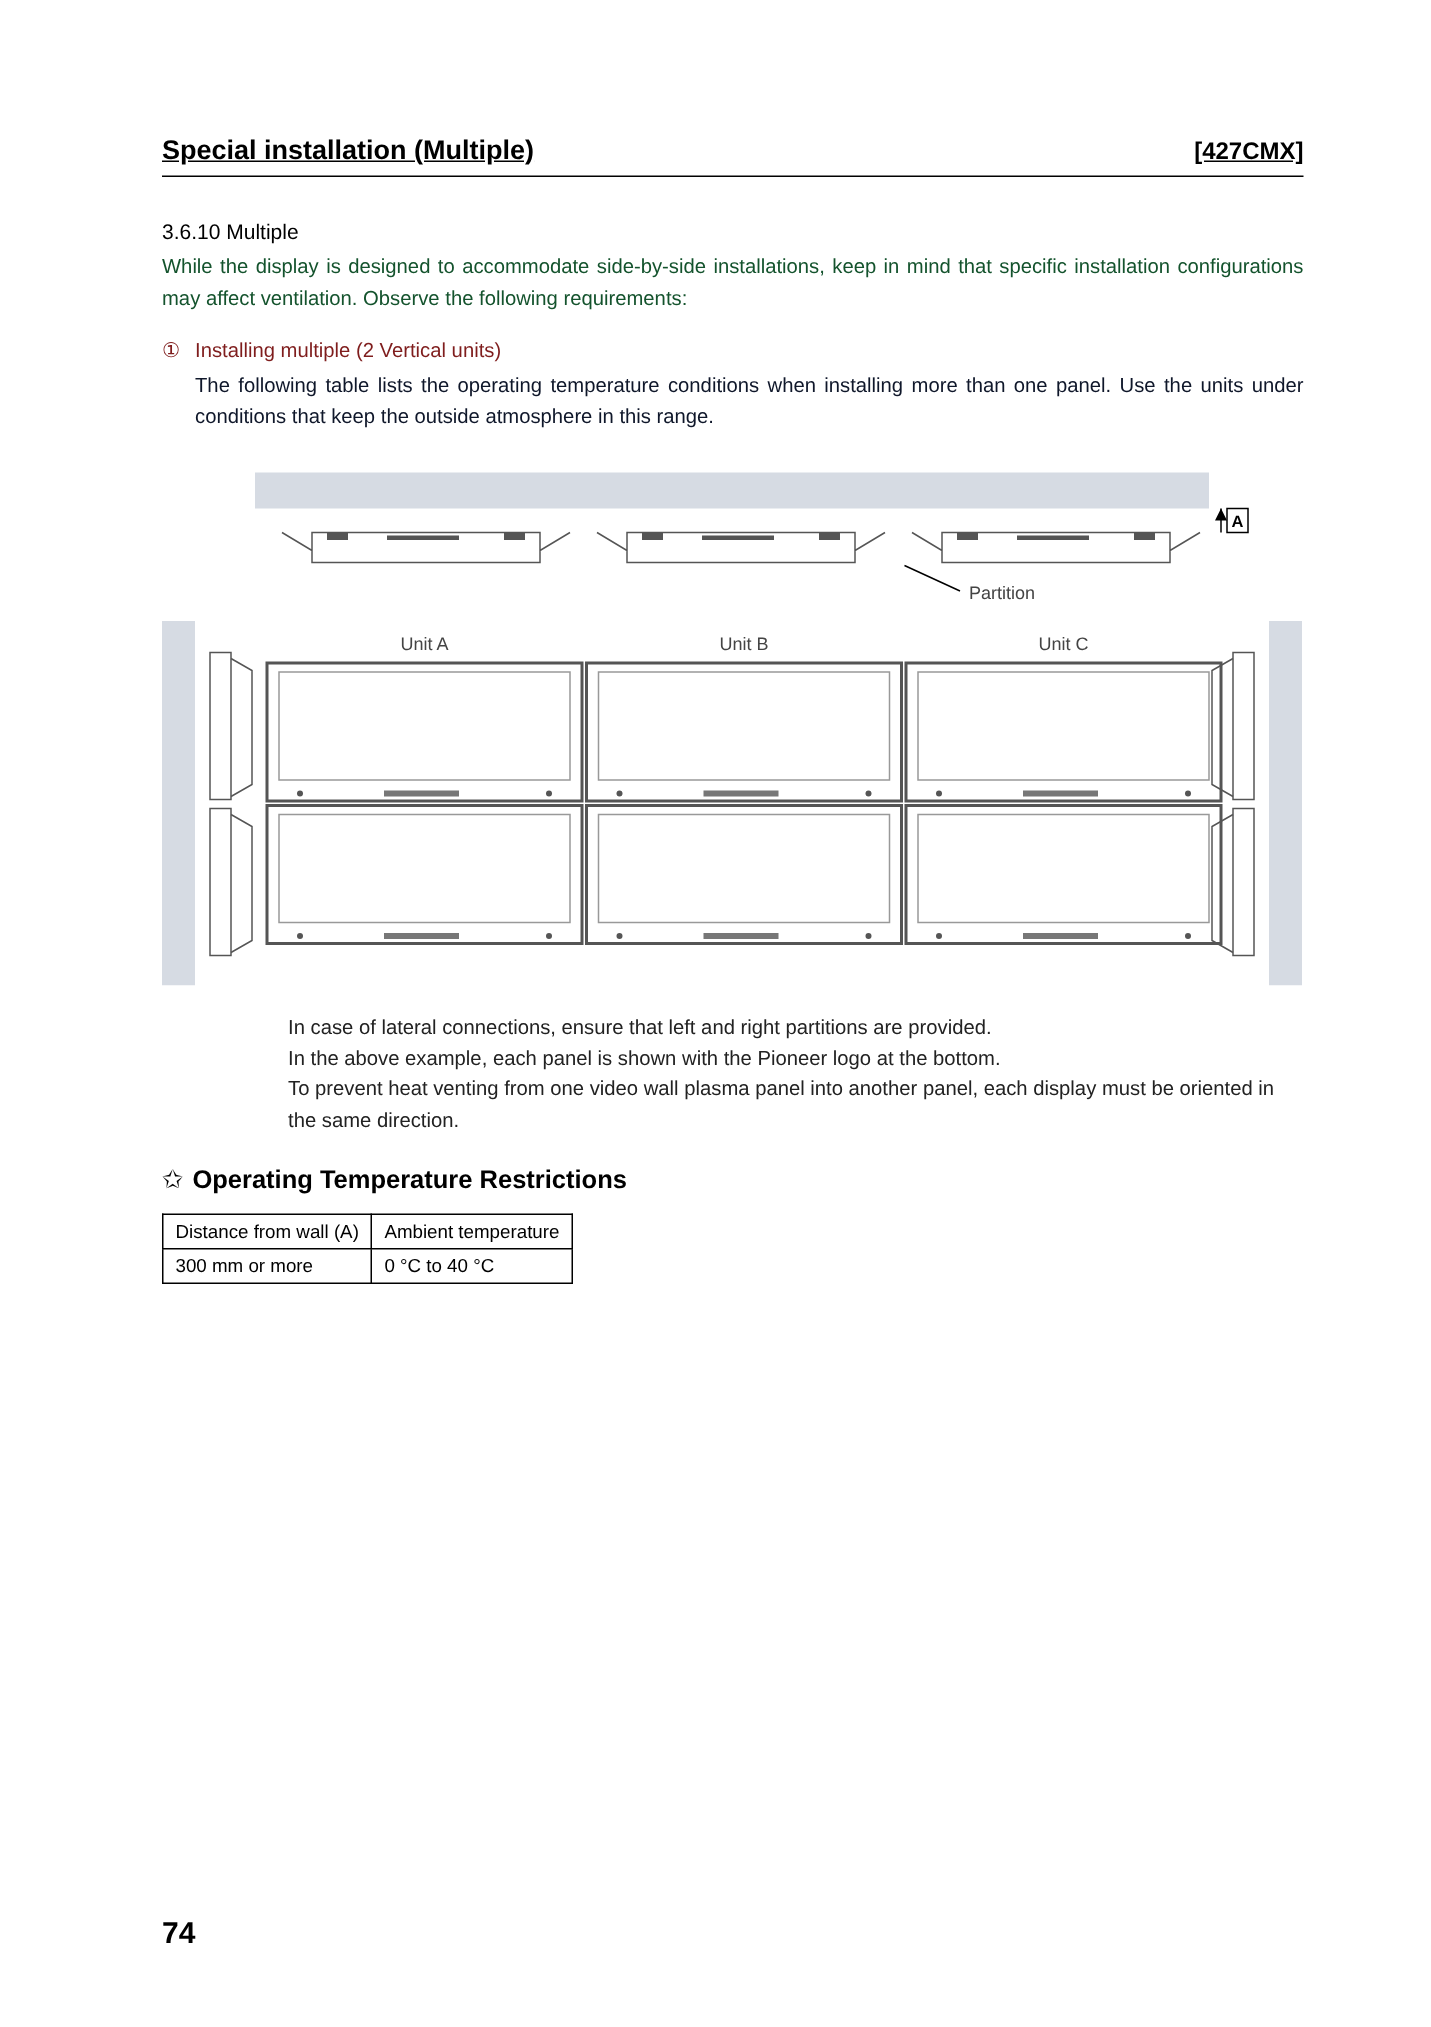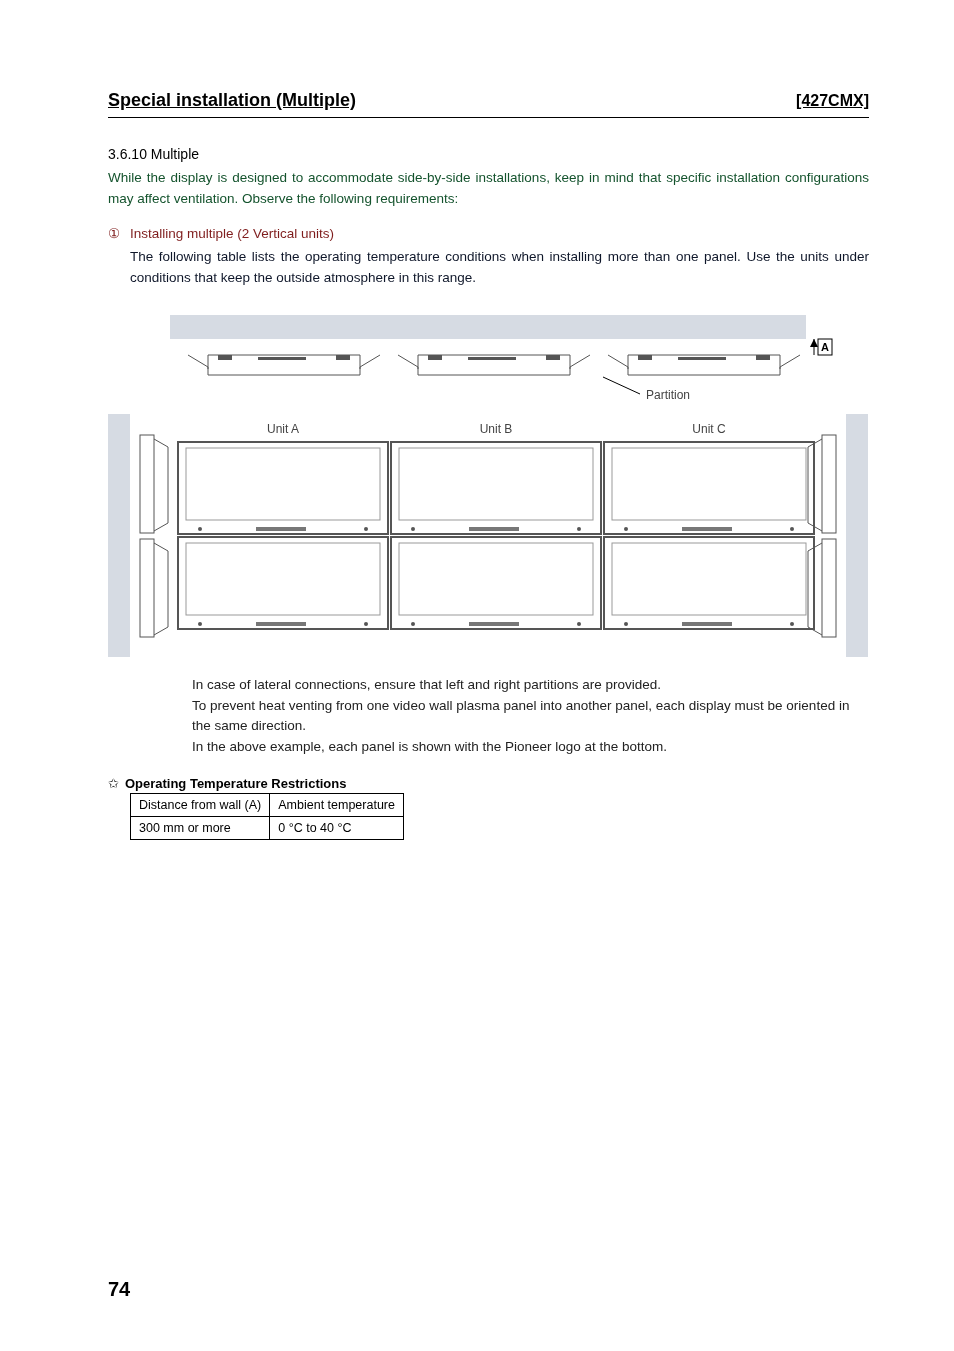--- a/index.html
+++ b/index.html
@@ -68,30 +68,29 @@
   }
   .note-block {
     padding-left: 84px;
     padding-right: 10px;
     font-size: 13.5px;
     line-height: 1.55;
     color: #222;
     margin-bottom: 18px;
   }
   .star-heading {
-    font-size: 13px;
-    margin-bottom: 2px;
+    font-size: 17px;
+    margin-bottom: 12px;
     padding-left: 0;
   }
   .star-heading .star { margin-right: 6px; }
   .star-heading .bold { font-weight: bold; }
   table.temp {
     border-collapse: collapse;
     font-size: 12.5px;
-    margin-left: 22px;
   }
   table.temp td {
     border: 1px solid #000;
     padding: 4px 8px;
     vertical-align: middle;
   }
   .page-num {
     position: absolute;
     bottom: 50px;
     left: 108px;
@@ -211,22 +210,22 @@
 
   <g>
     <line x1="532" y1="87" x2="495" y2="70" stroke="#000" stroke-width="1"></line>
     <text x="538" y="92" font-size="12" fill="#444">Partition</text>
   </g>
 </svg>
 </div>
 
 <div class="note-block">
   <div>In case of lateral connections, ensure that left and right partitions are provided.</div>
+  <div>In the above example, each panel is shown with the Pioneer logo at the bottom.</div>
   <div>To prevent heat venting from one video wall plasma panel into another panel, each display must be oriented in the same direction.</div>
-  <div>In the above example, each panel is shown with the Pioneer logo at the bottom.</div>
 </div>
 
 <div class="star-heading">
   <span class="star">✩</span><span class="bold">Operating Temperature Restrictions</span>
 </div>
 
 <table class="temp">
   <tbody>
       <tr>
     <td>Distance from wall (A)</td>

